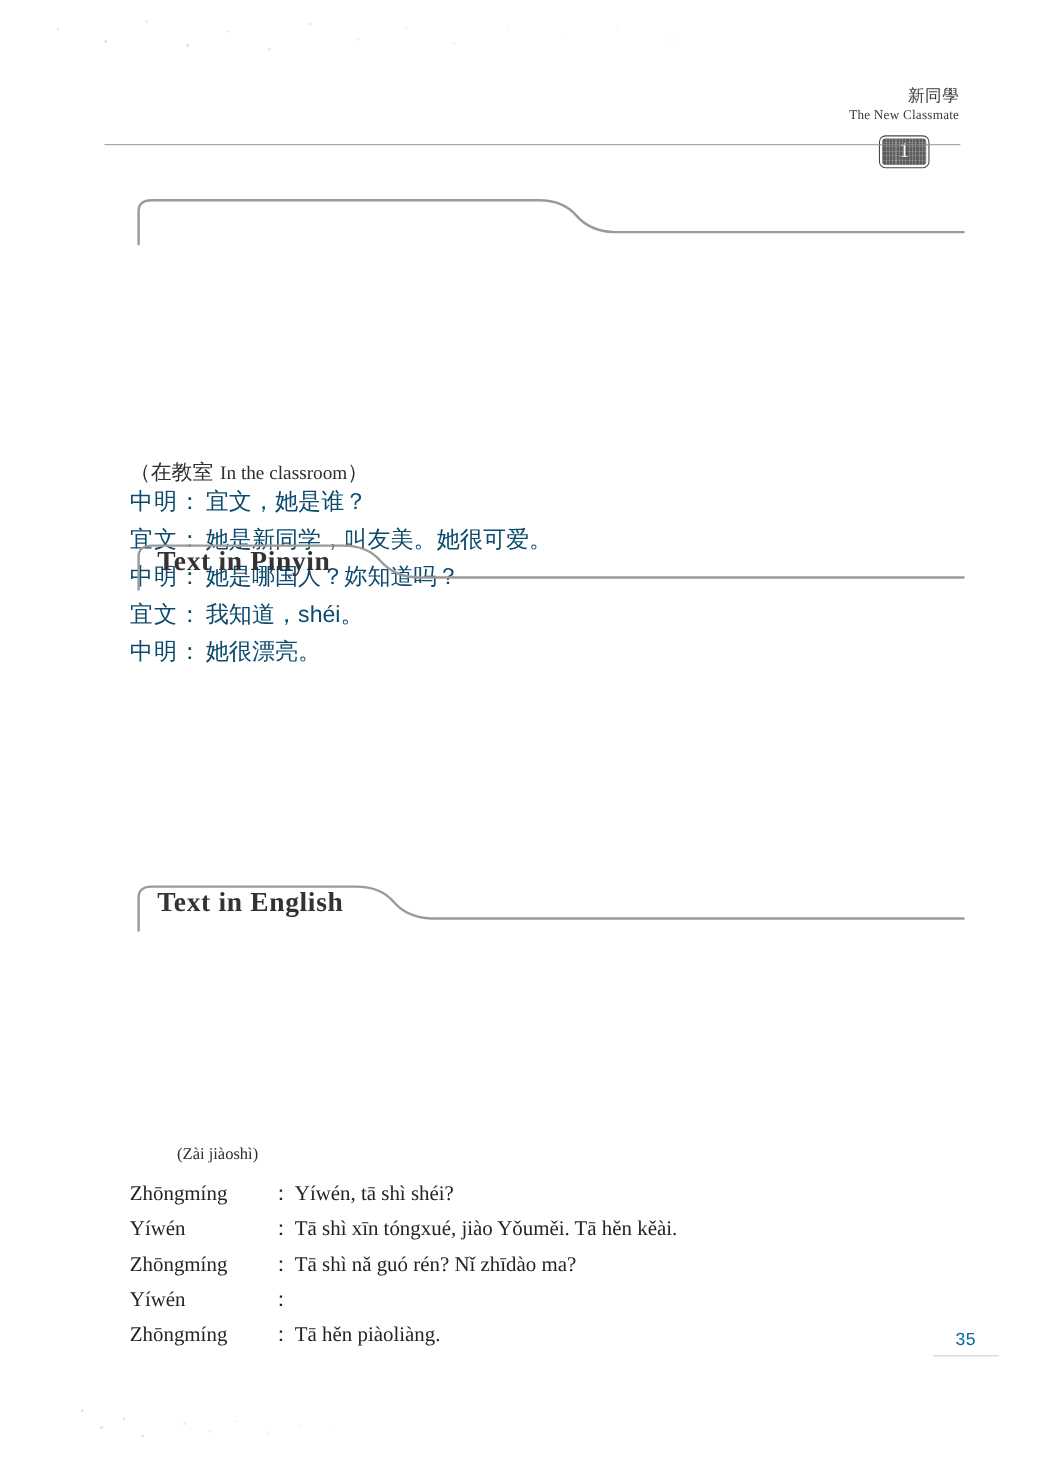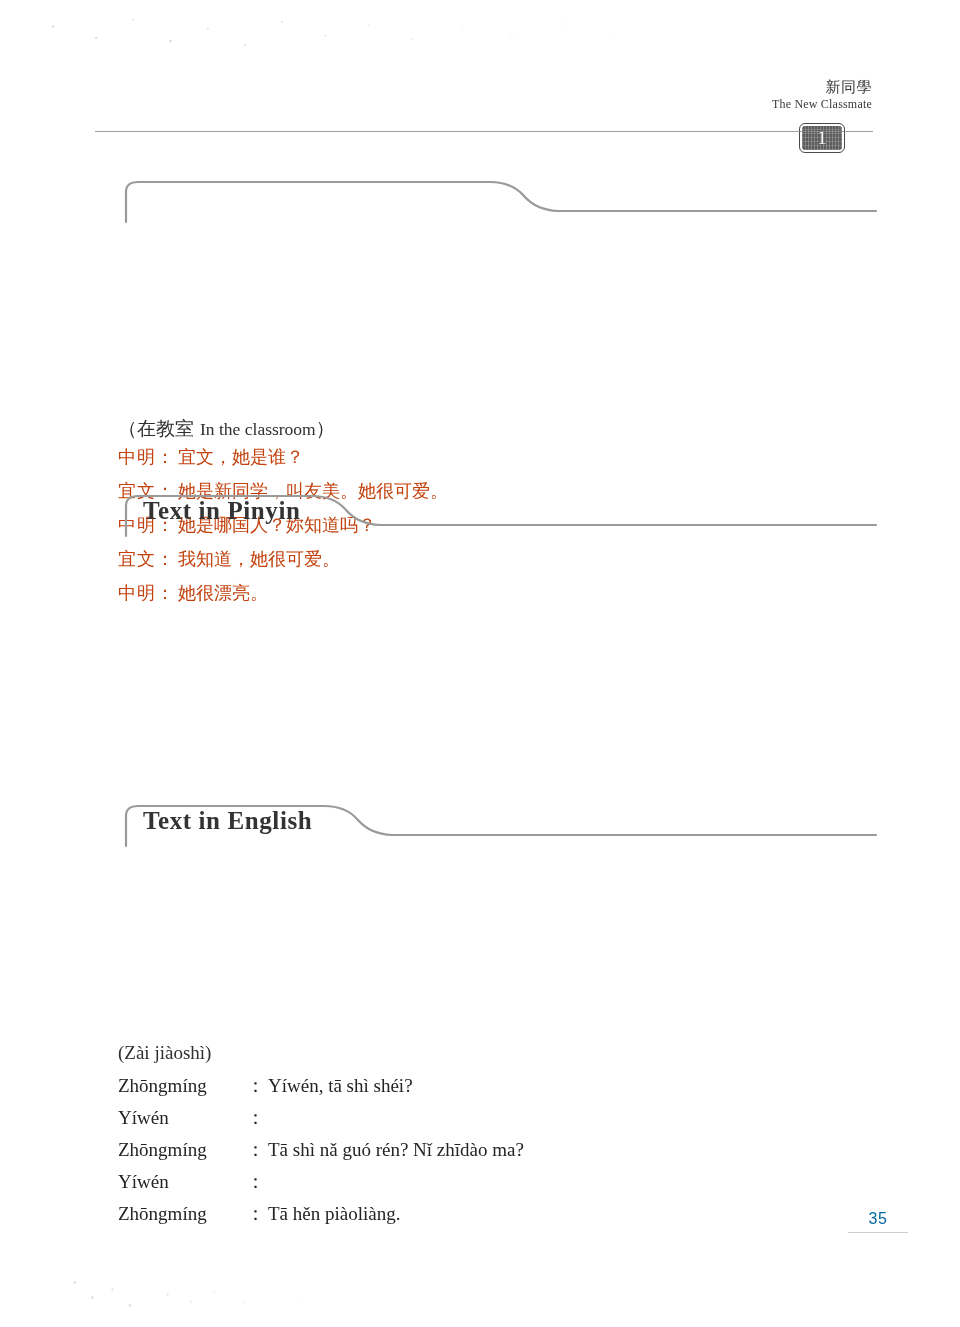--- a/index.html
+++ b/index.html
@@ -183,33 +183,34 @@
     font-size: 19px;
     color: #2f2f2f;
     font-family: "DejaVu Serif", "Liberation Serif", serif;
   }
   #simplified-note .note-en {
     font-family: "Liberation Serif", "DejaVu Serif", serif;
     font-size: 17.5px;
   }
   #simplified-dialogue {
     top: 262px;
-    font-size: 18px;
+    font-size: 21px;
     line-height: 34px;
-    color: #c2410c;
+    color: #0c4a6e;
     font-family: Liberation Sans, sans-serif;
   }
   #simplified-dialogue .speaker { letter-spacing: 1px; }
   #simplified-dialogue .colon { padding-right: 4px; }
 
   
   #pinyin-note {
     top: 550px;
-    font-size: 19px;
+    font-size: 15px;
     color: #2f2f2f;
+    margin-left: 43px;
   }
   #pinyin-dialogue {
     top: 578px;
     font-size: 19px;
     line-height: 32px;
     color: #242424;
   }
   #pinyin-dialogue .speaker { width: 128px; }
   #pinyin-dialogue .colon { width: 22px; }
 
@@ -276,21 +277,21 @@
         <span class="line-text">她是新同学，叫友美。她很可爱。</span>
     </div>
     <div class="dialogue-row">
       <span class="speaker">中明</span>
         <span class="colon">：</span>
         <span class="line-text">她是哪国人？妳知道吗？</span>
     </div>
     <div class="dialogue-row">
       <span class="speaker">宜文</span>
         <span class="colon">：</span>
-        <span class="line-text">我知道，她很可爱。</span>
+        <span class="line-text">我知道，shéi。</span>
     </div>
     <div class="dialogue-row">
       <span class="speaker">中明</span>
         <span class="colon">：</span>
         <span class="line-text">她很漂亮。</span>
     </div>
   </div>
 </div>
 
 <div class="section" style="top:492px">
@@ -305,20 +306,21 @@
 
   <div class="dialogue" id="pinyin-dialogue">
     <div class="dialogue-row">
       <span class="speaker">Zhōngmíng</span>
         <span class="colon">：</span>
         <span class="line-text">Yíwén, tā shì shéi?</span>
     </div>
     <div class="dialogue-row">
       <span class="speaker">Yíwén</span>
         <span class="colon">：</span>
+        <span class="line-text">Tā shì xīn tóngxué, jiào Yǒuměi. Tā hěn kěài.</span>
     </div>
     <div class="dialogue-row">
       <span class="speaker">Zhōngmíng</span>
         <span class="colon">：</span>
         <span class="line-text">Tā shì nǎ guó rén? Nǐ zhīdào ma?</span>
     </div>
     <div class="dialogue-row">
       <span class="speaker">Yíwén</span>
         <span class="colon">：</span>
     </div>

